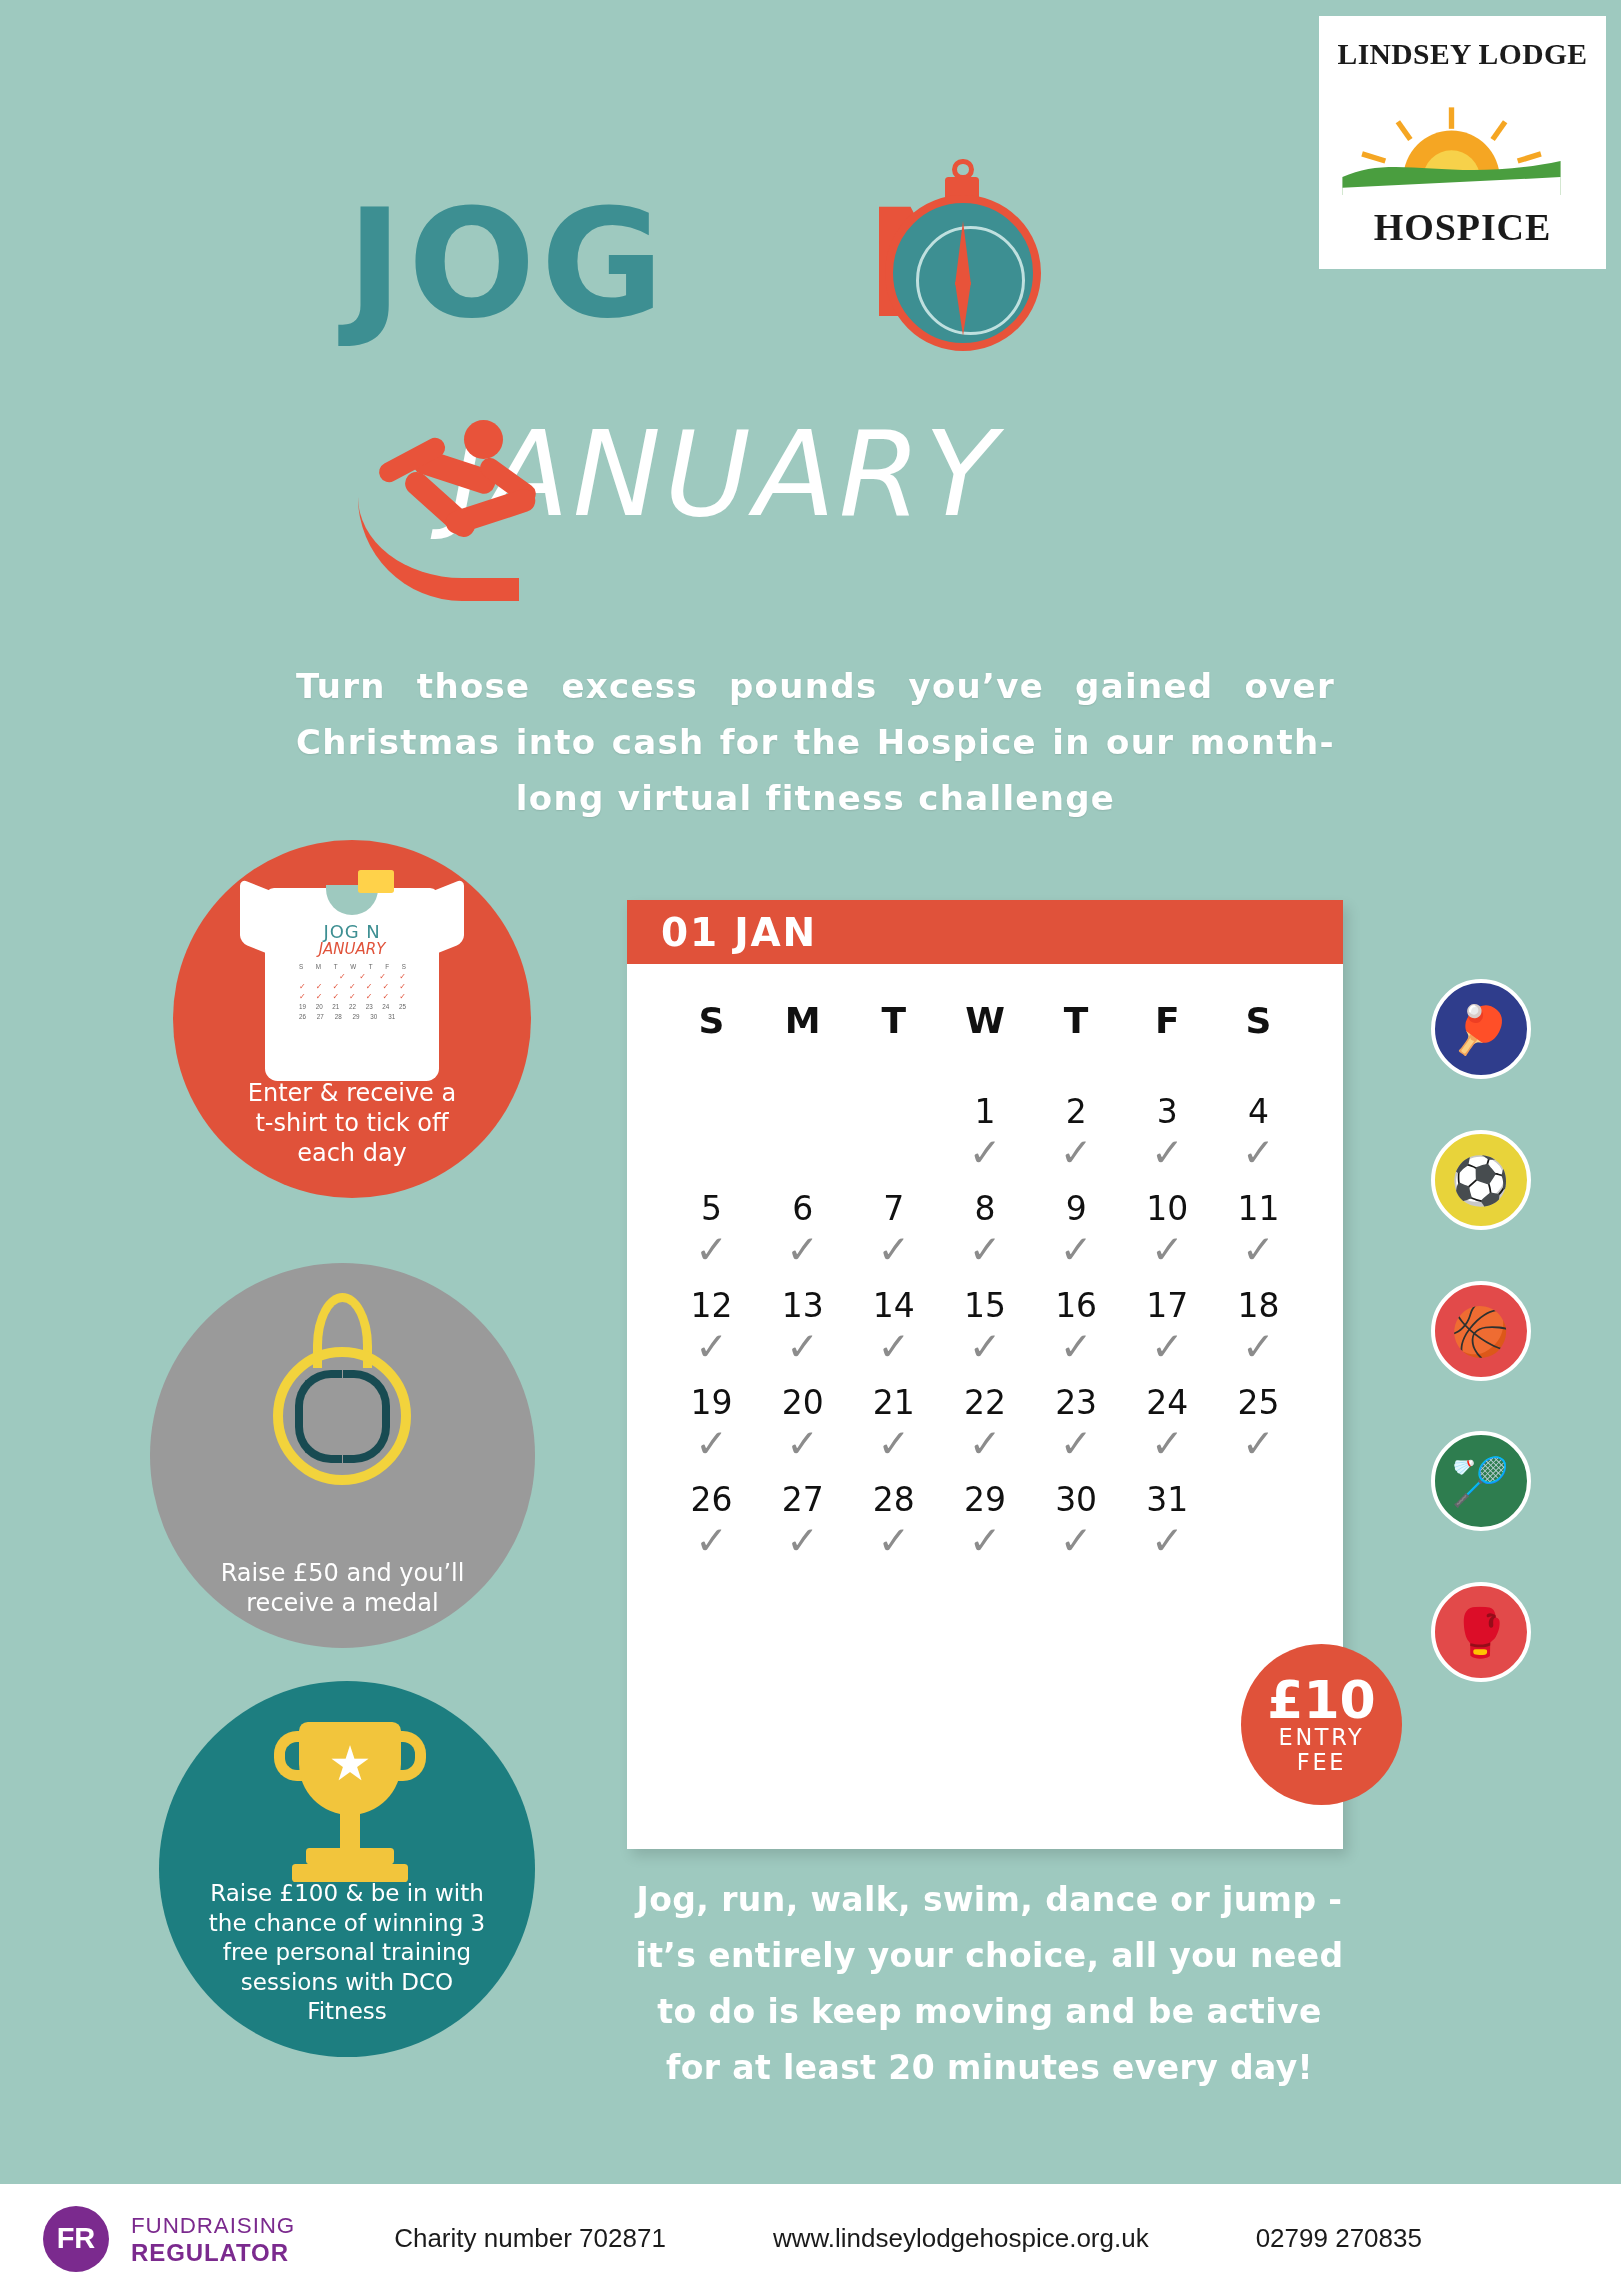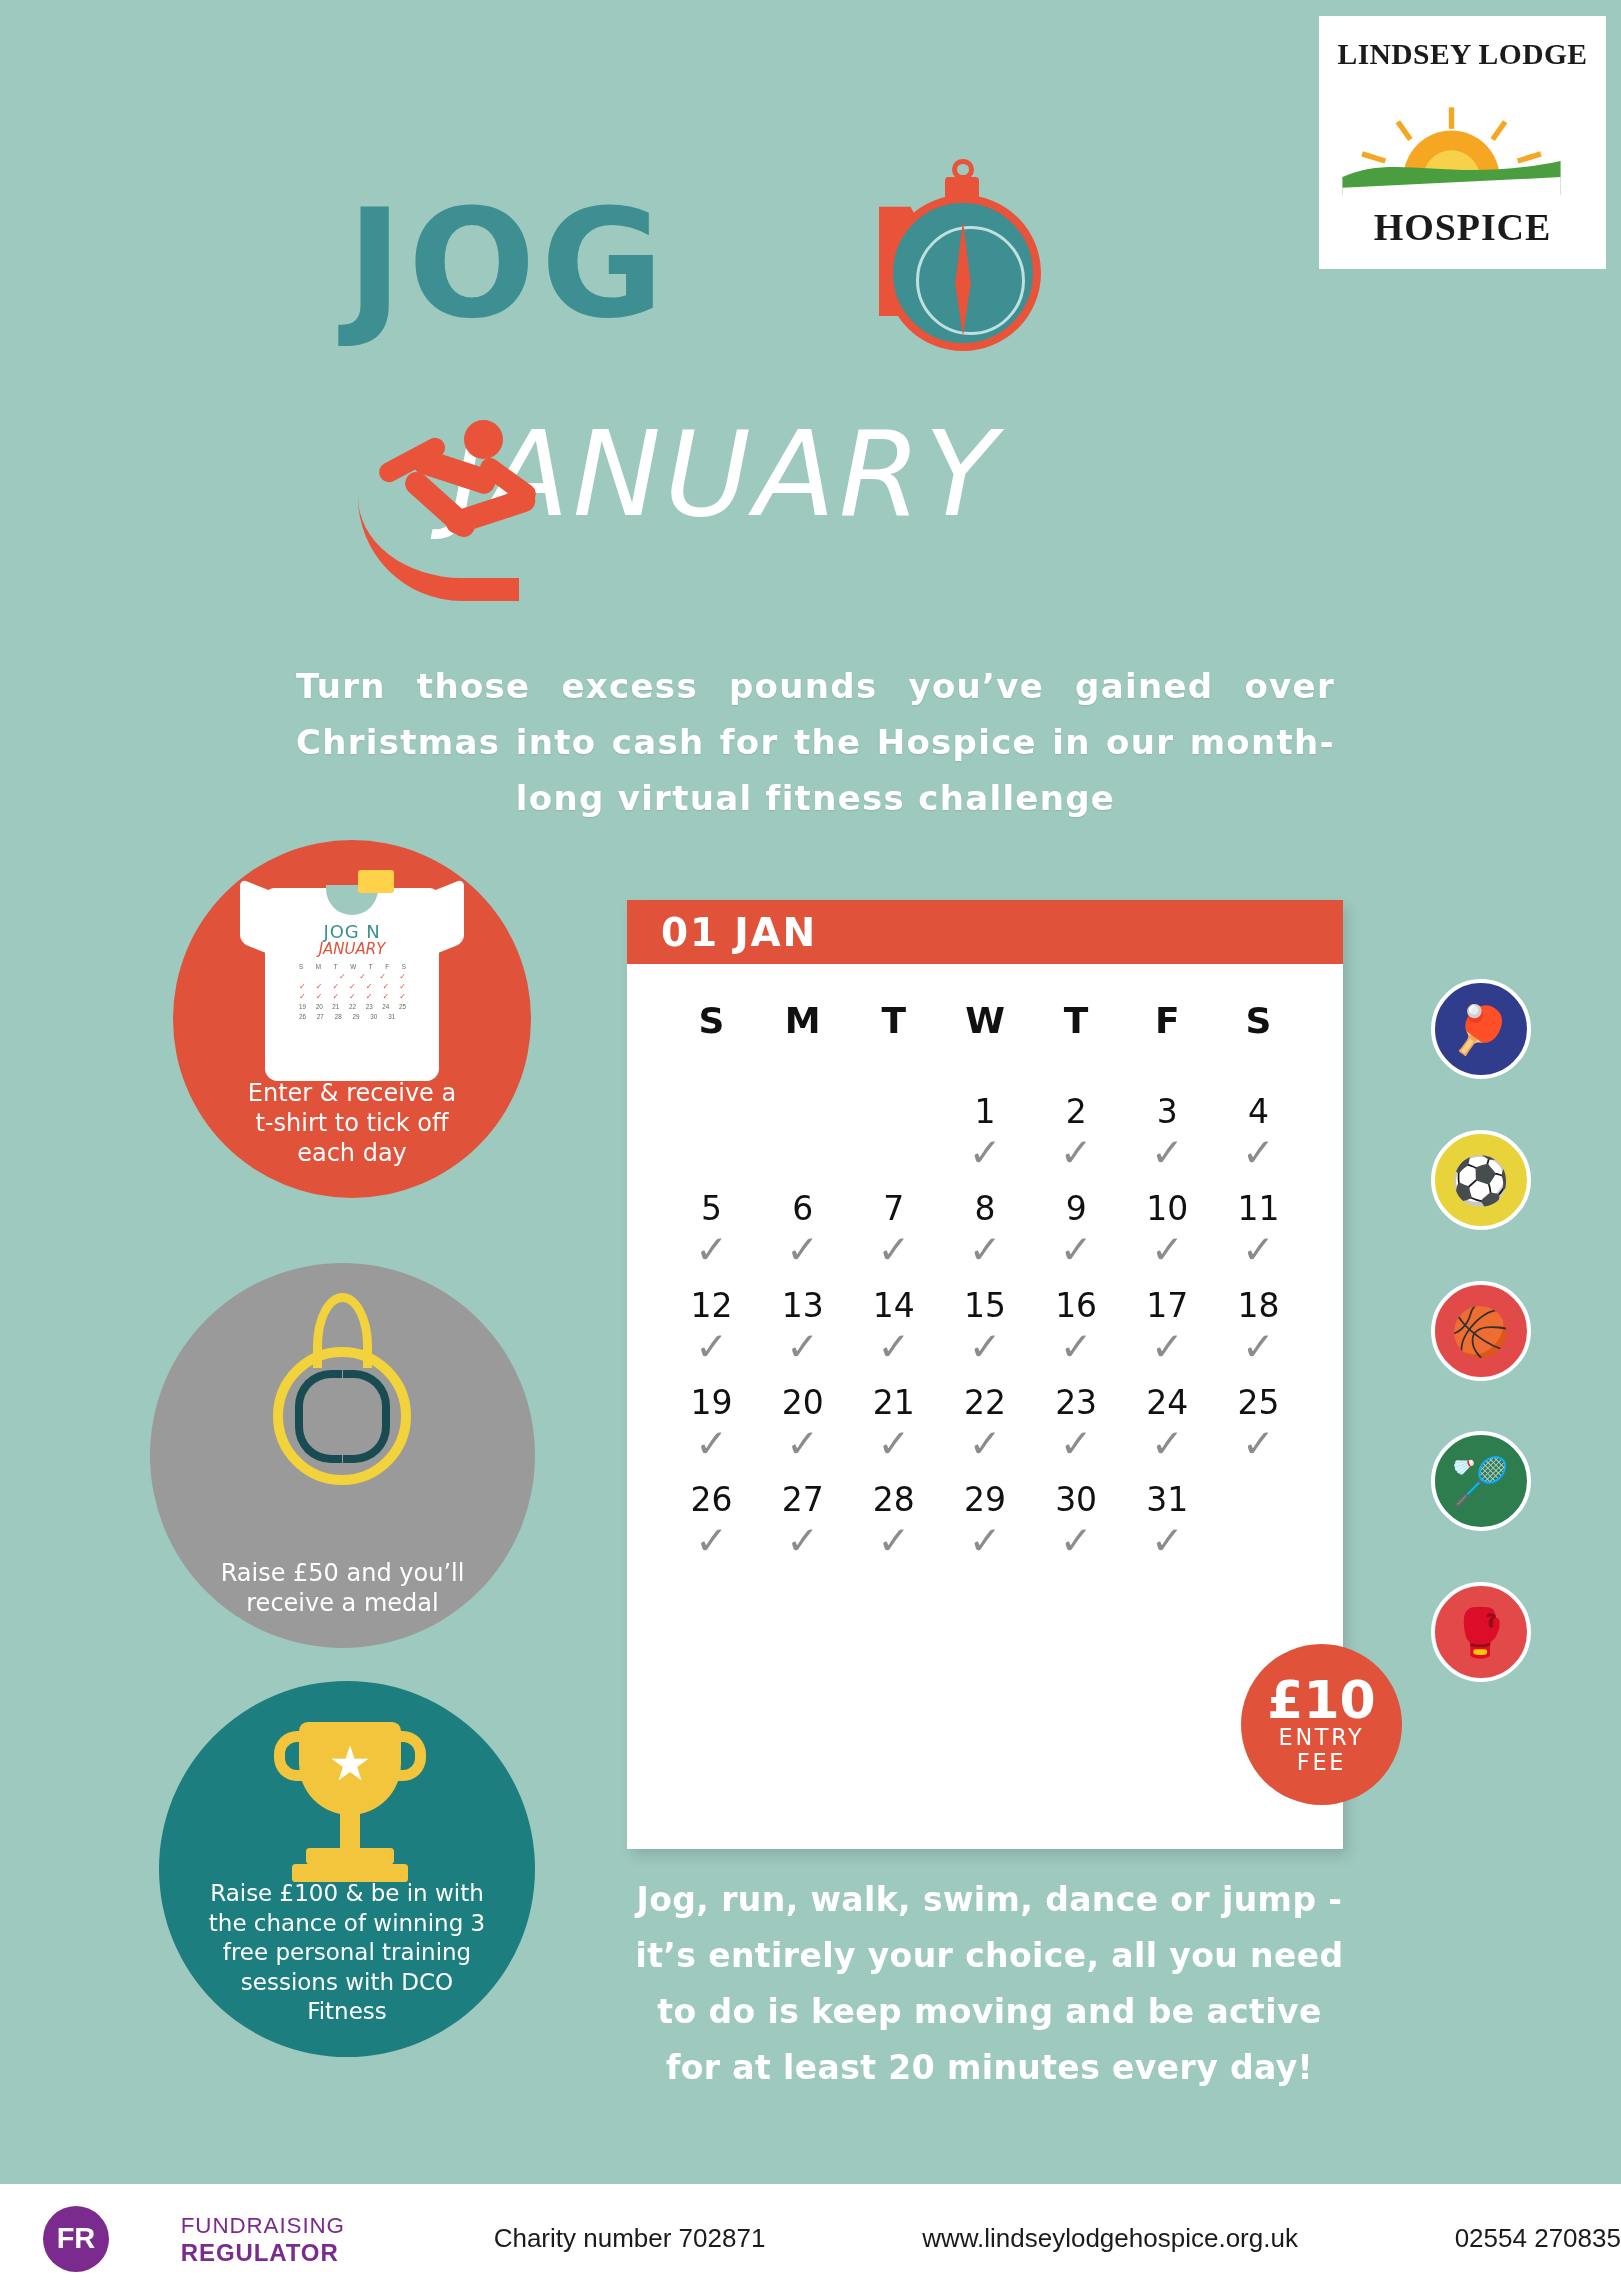--- a/index.html
+++ b/index.html
@@ -215,21 +215,21 @@
   }
   .signup{
     position:absolute;left:0;top:2118px;width:1621px;text-align:center;
     color:#2f7f86;font-family:"DejaVu Sans", sans-serif;font-weight:bold;
     font-size:39px;letter-spacing:0.9px;
   }
 
   
   .footer{
     position:absolute;left:0;bottom:0;width:1621px;height:109px;background:#ffffff;
-    display:flex;align-items:center;justify-content:space-between;
+    display:flex;align-items:center;
   }
   .fr-logo{position:relative;margin-left:43px;width:66px;height:66px;border-radius:50%;background:#7b2a8e;
     display:flex;align-items:center;justify-content:center;color:#fff;font-weight:bold;font-size:29px;}
   .fr-text{margin-left:22px;line-height:27px;}
   .fr-t1{font-family:"Liberation Sans",sans-serif;font-size:22.4px;color:#7b2a8e;letter-spacing:0.9px;}
   .fr-t2{font-family:"Liberation Sans",sans-serif;font-size:24px;color:#7b2a8e;font-weight:bold;letter-spacing:0.9px;}
   .f-item{font-family:"Liberation Sans",sans-serif;font-size:26px;color:#1b1b1b;}
   .f-charity{margin-left:99px;}
   .f-web{margin-left:107px;}
   .f-phone{margin-left:107px;}
@@ -600,17 +600,17 @@
   <div class="footer">
     <div class="fr-logo">
       <span>FR</span>
     </div>
     <div class="fr-text">
       <div class="fr-t1">FUNDRAISING</div>
       <div class="fr-t2">REGULATOR</div>
     </div>
     <div class="f-item f-charity">Charity number 702871</div>
     <div class="f-item f-web">www.lindseylodgehospice.org.uk</div>
-    <div class="f-item f-phone">02554 270835</div>
+    <div class="f-item f-phone">02799 270835</div>
   </div>
 
 </div>
 
 
 </body></html>

